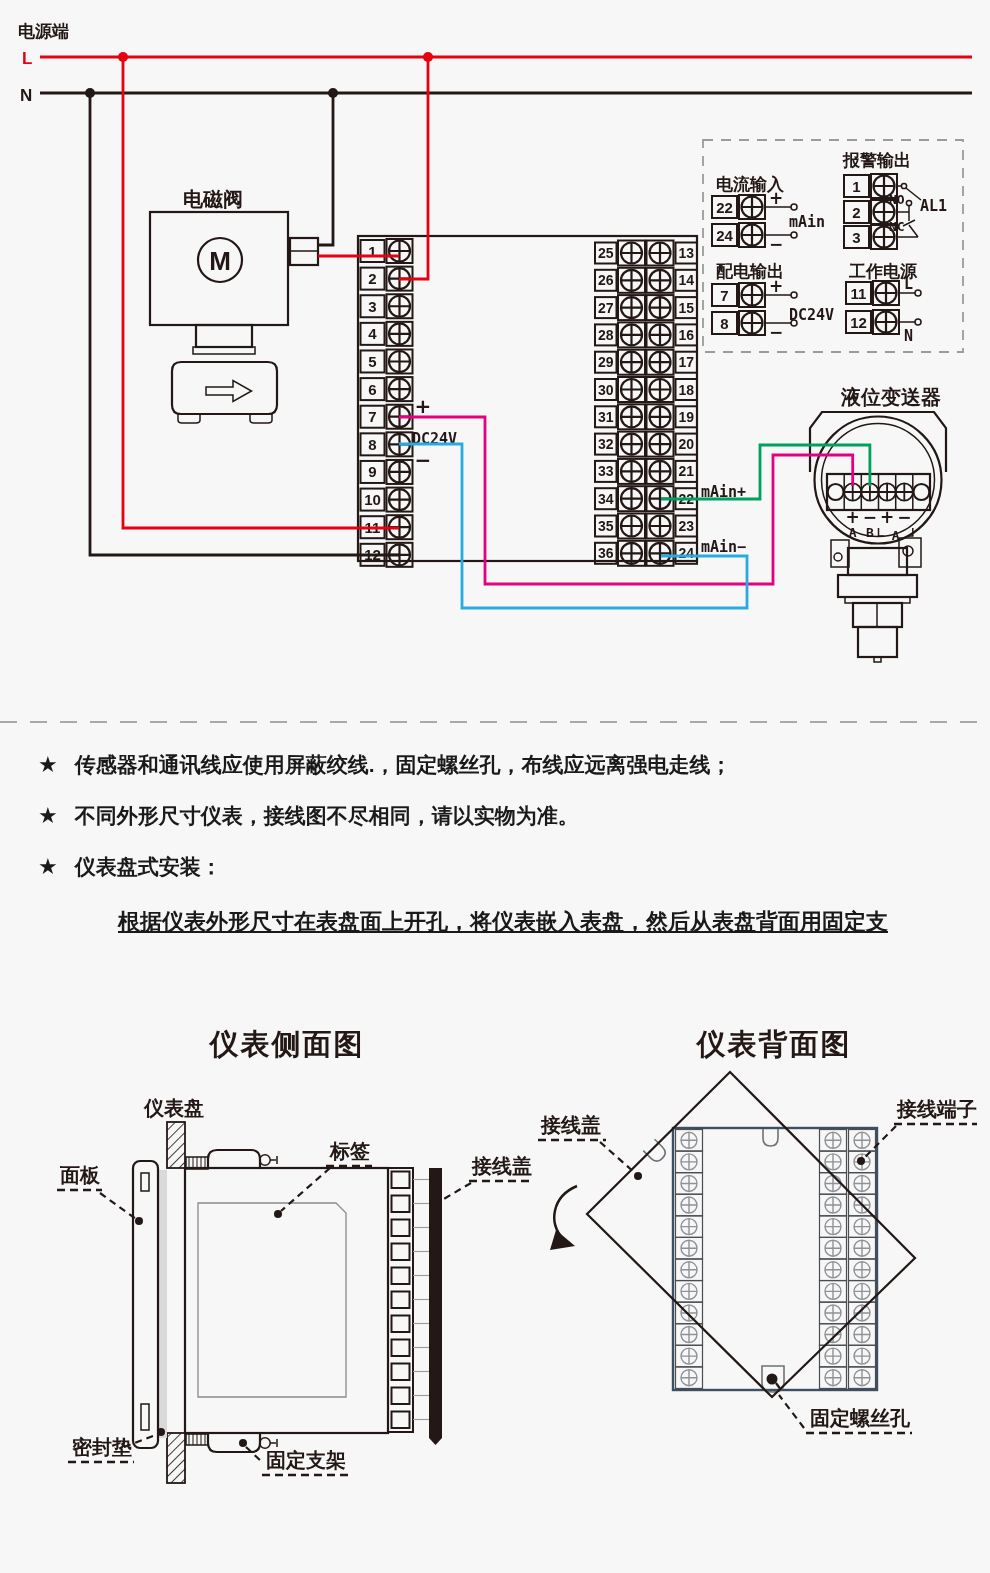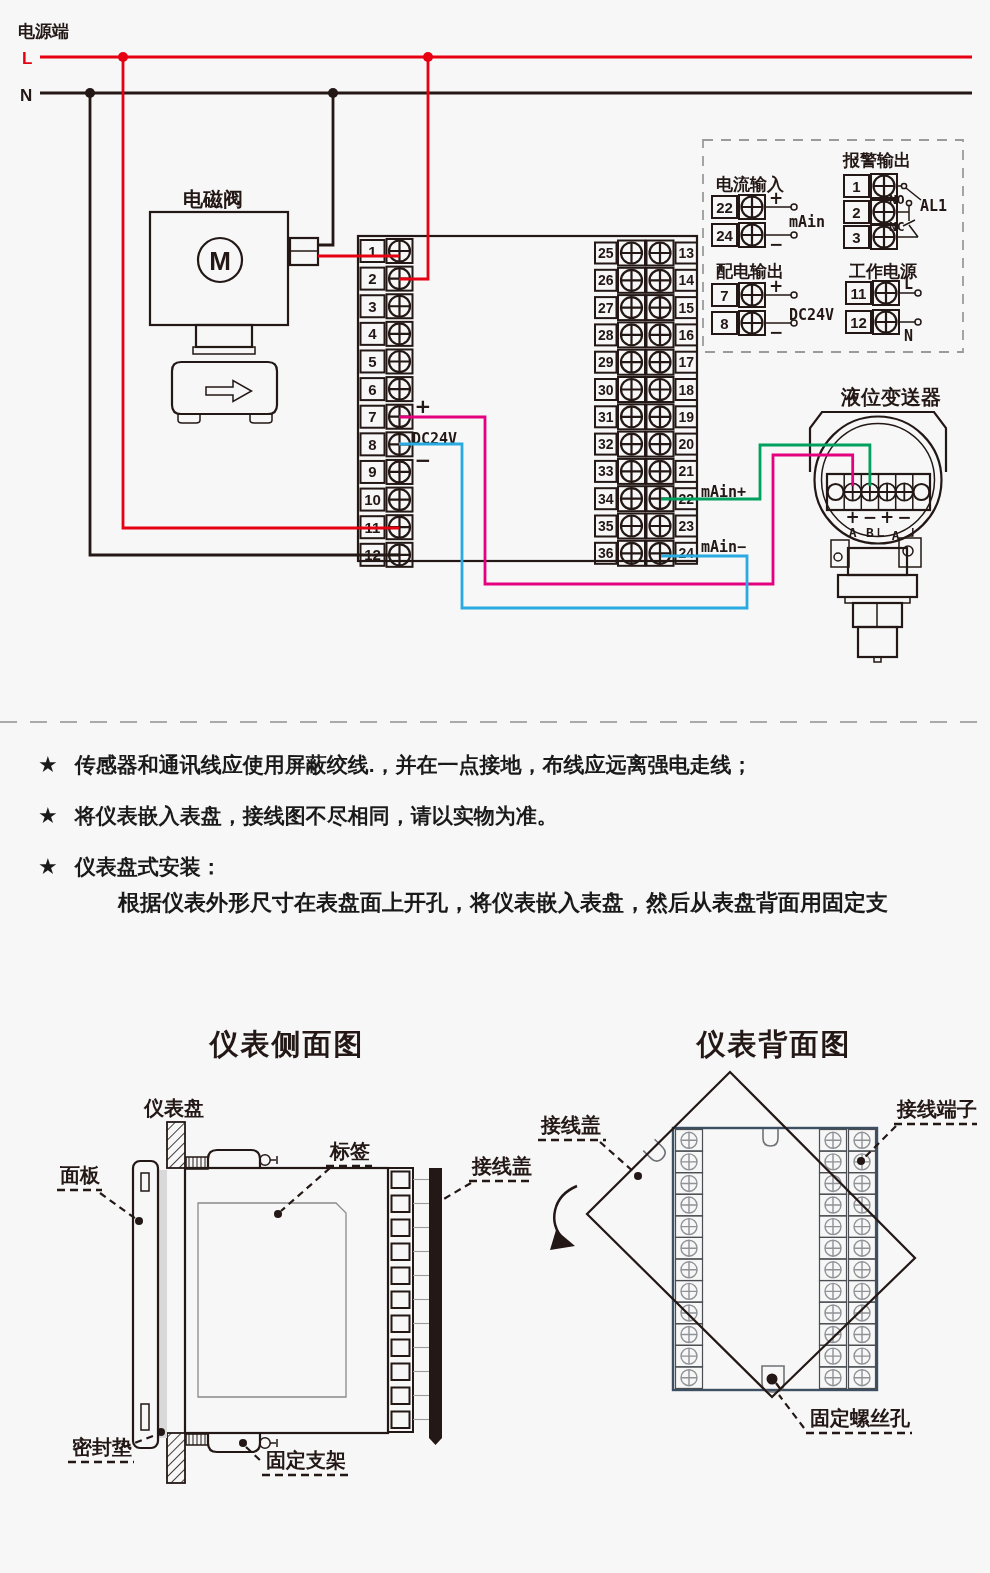--- a/index.html
+++ b/index.html
@@ -27,22 +27,22 @@
   .dash{fill:none;stroke:#231815;stroke-width:2.2;stroke-dasharray:7 5;}
   .dashu{fill:none;stroke:#231815;stroke-width:2.4;stroke-dasharray:8 5;}
   .dot{fill:#231815;}
   .grey{fill:none;stroke:#6f7377;stroke-width:1.6;}
   .divider{position:absolute;left:0;top:721px;width:990px;height:2px;
     background:repeating-linear-gradient(90deg,#a9a9a9 0 17px,transparent 17px 30px);}
   .note{position:absolute;left:38px;display:flex;align-items:flex-start;
         font:bold 21px "Liberation Sans","DejaVu Sans",sans-serif;}
   .note .star{margin-right:17px;font-size:22px;line-height:1.2;}
   .note .ntext{line-height:1.25;}
-  .para{position:absolute;left:30px;top:884px;width:945px;
-        font:bold 22px "Liberation Sans","DejaVu Sans",sans-serif;line-height:38px;}
+  .para{position:absolute;left:30px;top:903px;width:945px;
+        font:bold 22px "Liberation Sans","DejaVu Sans",sans-serif;line-height:38px;text-decoration:underline;}
   .para .indent{text-indent:88px;}
   .footnote{position:absolute;left:34px;top:1520px;
         font:bold 22px "Liberation Sans","DejaVu Sans",sans-serif;}
 </style>
 </head>
 <body>
 
 <div class="page">
 
   <svg id="svg-top" width="990" height="722" viewBox="0 0 990 722" style="top:0">
@@ -415,25 +415,25 @@
       <path d="M399,417H485V584H773V455H852.7V486" class="wire" stroke="#e4007f"></path>
       <path d="M399,444H462V608H747V556H661" class="wire" stroke="#29abe2"></path>
       <path d="M661,499H760V445H869.9V486" class="wire" stroke="#00a05f"></path>
     </g>
   </svg>
 
   <div class="divider"></div>
 
   <div class="note" style="top:752px">
     <span class="star">★</span>
-    <span class="ntext">传感器和通讯线应使用屏蔽绞线.，并在一点接地，布线应远离强电走线；</span>
+    <span class="ntext">传感器和通讯线应使用屏蔽绞线.，固定螺丝孔，布线应远离强电走线；</span>
   </div>
   <div class="note" style="top:803px">
     <span class="star">★</span>
-    <span class="ntext">将仪表嵌入表盘，接线图不尽相同，请以实物为准。</span>
+    <span class="ntext">不同外形尺寸仪表，接线图不尽相同，请以实物为准。</span>
   </div>
   <div class="note" style="top:854px">
     <span class="star">★</span>
     <span class="ntext">仪表盘式安装：</span>
   </div>
 
   <div class="para">
     <div class="indent">根据仪表外形尺寸在表盘面上开孔，将仪表嵌入表盘，然后从表盘背面用固定支</div>
   </div>
 

